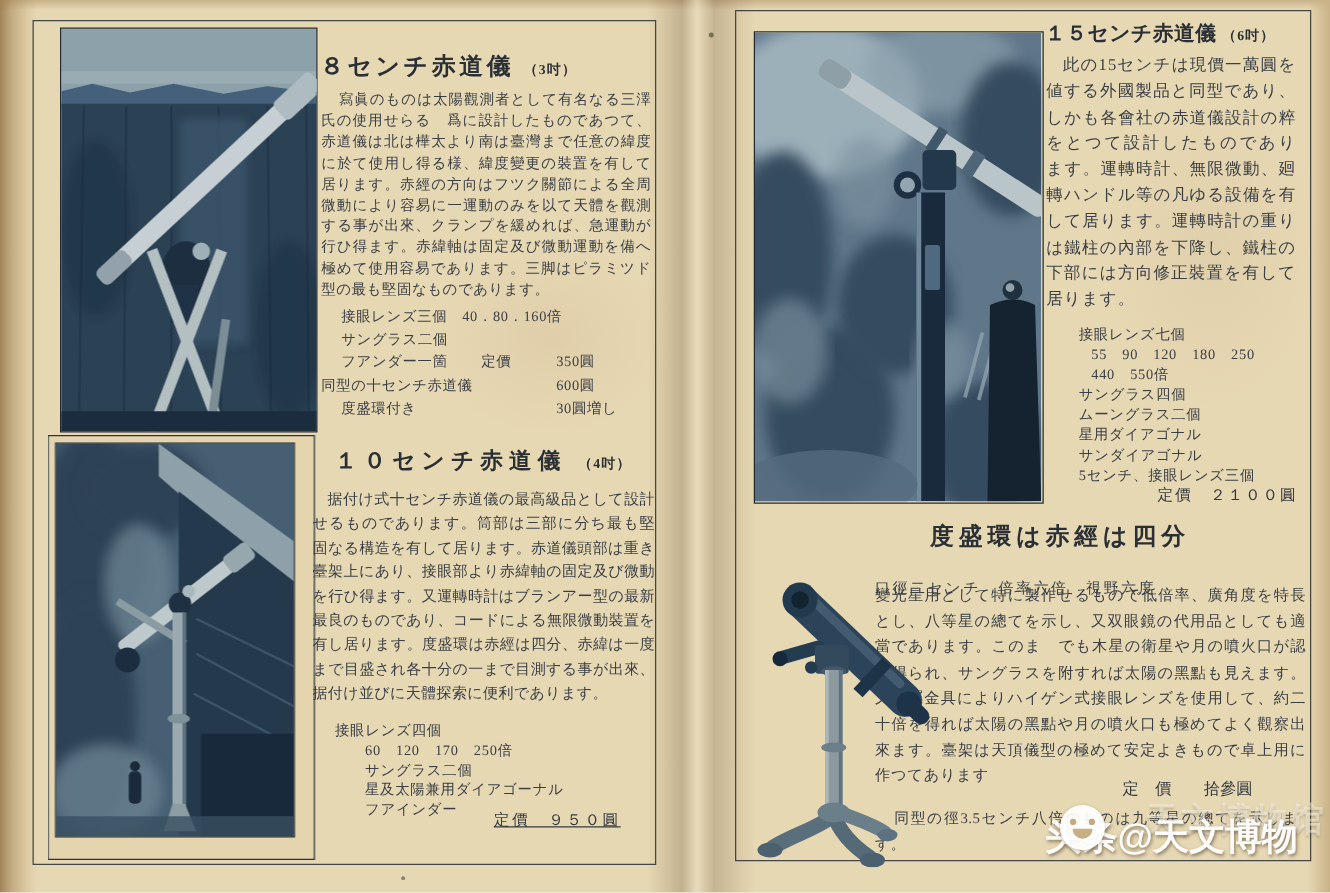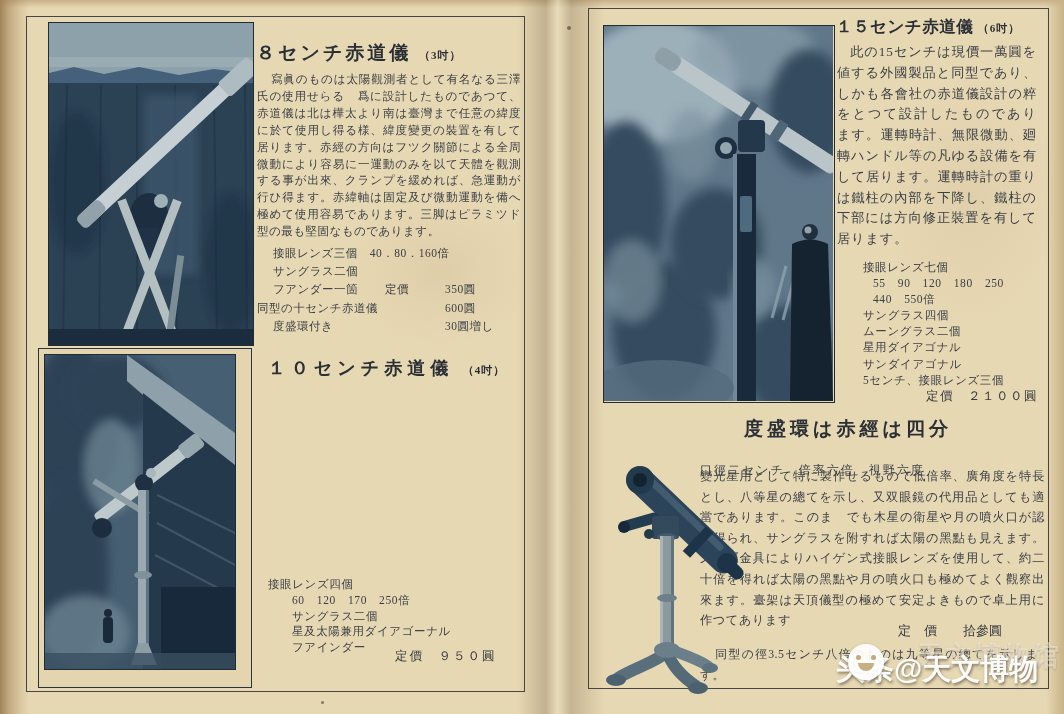--- a/index.html
+++ b/index.html
@@ -43,21 +43,21 @@
   .s8-specs .row{position:relative;height:18.2px;white-space:nowrap;letter-spacing:.5px;}
   .s8-specs .row .mid{position:absolute;left:112px;}
   .s8-specs .row .pr{position:absolute;left:172px;}
   .s8-specs .row.wide .lab{margin-left:-16px;}
 
   .s10-title{left:250px;top:356px;width:273px;text-align:center;font-size:18px;letter-spacing:5px;}
   .s10-body{left:250px;top:390px;width:274px;font-size:12px;line-height:19.4px;letter-spacing:.3px;text-indent:1em;}
   .s10-specs{position:absolute;left:268px;top:577px;font-size:11.5px;letter-spacing:.6px;color:#3a3f45;}
   .s10-specs div{height:15.8px;white-space:nowrap;}
   .s10-specs div.ind{padding-left:24px;}
-  .s10-price{position:absolute;left:395px;top:648px;font-size:12.5px;letter-spacing:2px;color:#34393f;white-space:nowrap;}
+  .s10-price{position:absolute;left:395px;top:648px;font-size:12.5px;letter-spacing:2px;color:#34393f;white-space:nowrap;text-decoration:underline;}
 
   .s15-title{left:836px;top:16px;width:208px;font-size:16.5px;letter-spacing:.5px;}
   .s15-body{left:837px;top:42px;width:200px;font-size:13.2px;line-height:20.8px;letter-spacing:.9px;text-indent:1em;}
   .s15-specs{position:absolute;left:863px;top:260px;font-size:11.5px;letter-spacing:.6px;color:#3a3f45;}
   .s15-specs div{height:16.1px;white-space:nowrap;}
   .s15-specs div.num{padding-left:10px;}
   .s15-price{position:absolute;left:926px;top:388px;font-size:12.5px;letter-spacing:1.5px;color:#34393f;white-space:nowrap;}
 
   .var-title{left:650px;top:416px;width:396px;text-align:center;font-size:19px;letter-spacing:4px;}
   .var-subtitle{position:absolute;left:700px;top:446px;font-size:12px;letter-spacing:2px;color:#3a3f45;white-space:nowrap;margin-top:16px;}
@@ -207,20 +207,21 @@
       <rect x="58" y="262" width="10" height="26" rx="4" fill="#1a2a3a"></rect>
       <circle cx="63" cy="258" r="4" fill="#1a2a3a"></circle>
       <rect y="298" width="190" height="16" fill="#3a5062" opacity=".8"></rect>
     </svg>
   </div>
 
   <div class="ttl s10-title">
     <span>１０センチ赤道儀</span>
     <span class="note">（4吋）</span>
   </div>
+  <div class="body-text s10-body">据付け式十センチ赤道儀の最高級品として設計せるものであります。筒部は三部に分ち最も堅固なる構造を有して居ります。赤道儀頭部は重き臺架上にあり、接眼部より赤緯軸の固定及び微動を行ひ得ます。又運轉時計はブランアー型の最新最良のものであり、コードによる無限微動裝置を有し居ります。度盛環は赤經は四分、赤緯は一度まで目盛され各十分の一まで目測する事が出來、据付け並びに天體探索に便利であります。</div>
   <div class="s10-specs">
     <div>接眼レンズ四個</div>
     <div class="ind">60　120　170　250倍</div>
     <div class="ind">サングラス二個</div>
     <div class="ind">星及太陽兼用ダイアゴーナル</div>
     <div class="ind">フアインダー</div>
   </div>
   <div class="s10-price">定價　９５０圓</div>
 
   <div class="photo photoC">

